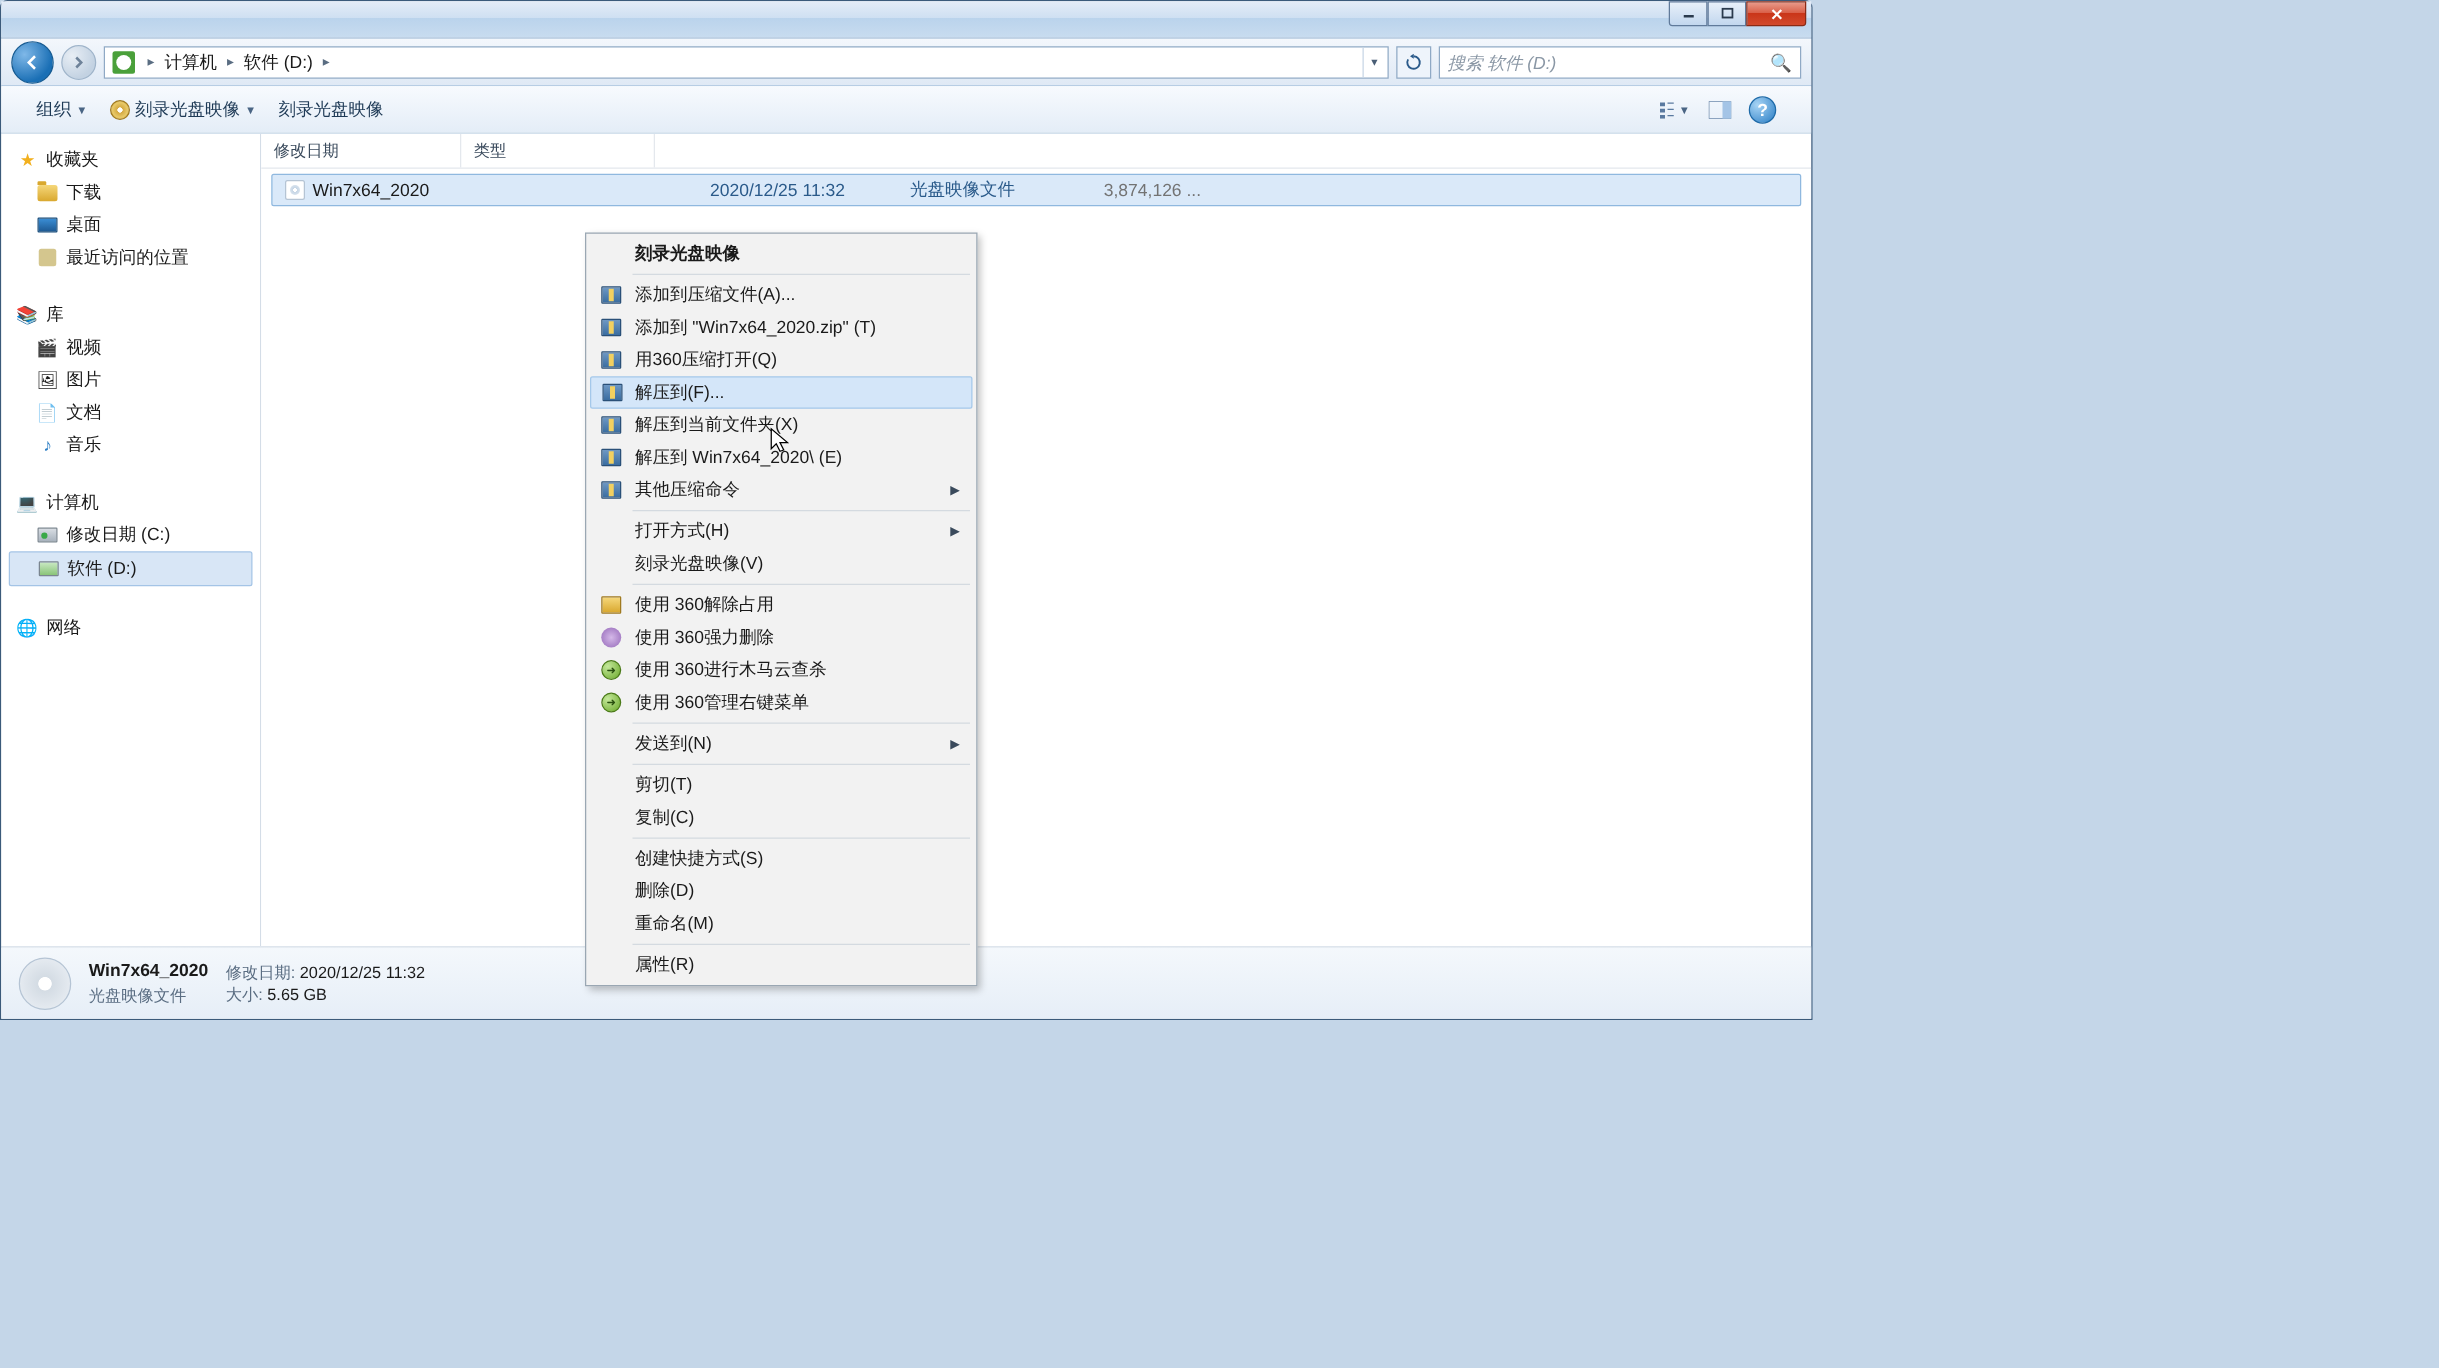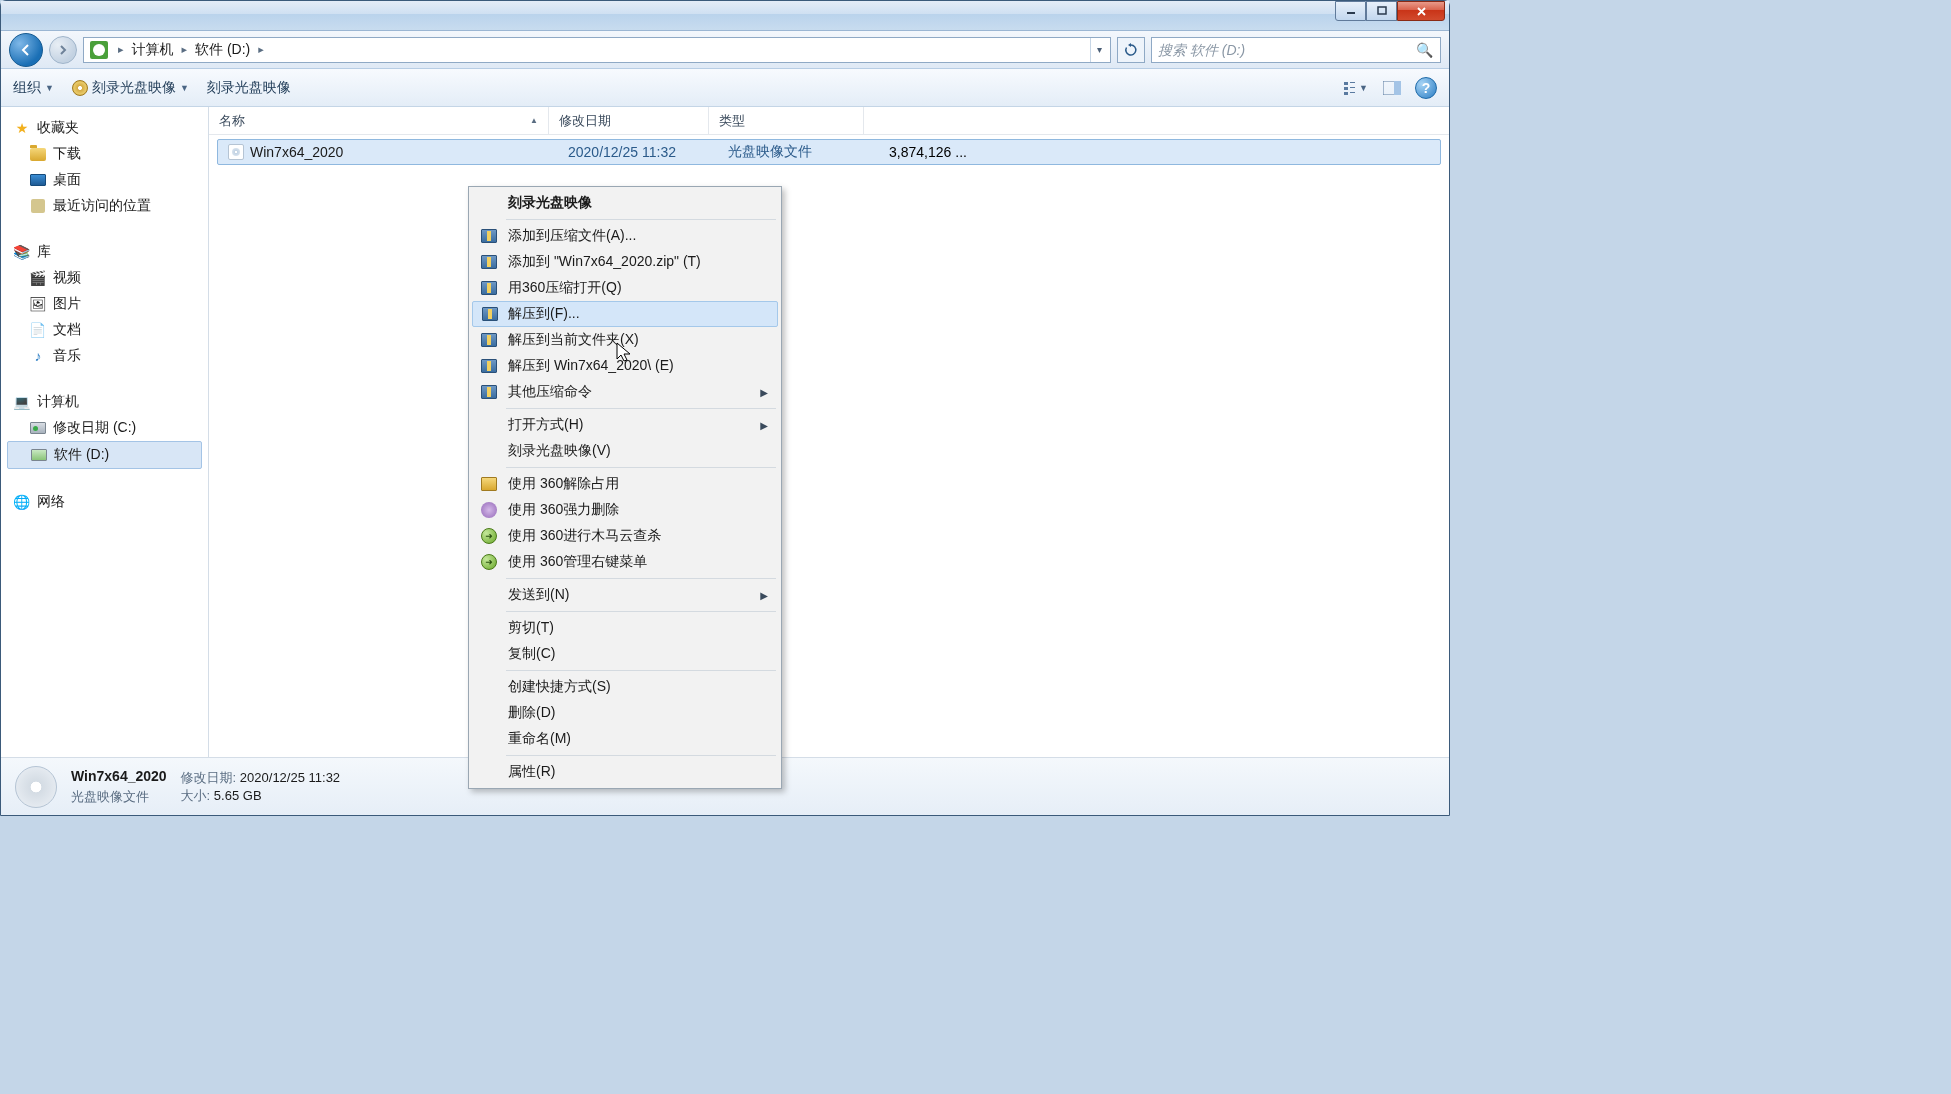--- a/index.html
+++ b/index.html
@@ -69,21 +69,21 @@
       display: flex; align-items: center; padding: 0 6px;
     }
     .search-box input {
       flex: 1; border: none; outline: none; font-size: 14px; color: #a21caf; font-style: italic;
     }
     .search-box input::placeholder { color: #8a97a5; }
     .search-icon { color: #3a6fa5; font-size: 14px; }
 
     
     .toolbar {
-      height: 38px; display: flex; align-items: center; padding: 0 12px; gap: 18px;
+      height: 38px; display: flex; align-items: center; padding: 0 28px; gap: 18px;
       background: linear-gradient(to bottom,#f7fafe,#e4edf7);
       border-bottom: 1px solid #c4d5e6;
     }
     .tool-item { font-size: 14px; color: #1e3a56; display: flex; align-items: center; gap: 4px; }
     .tool-drop { font-size: 9px; color: #4a6584; }
     .disc-icon { width: 16px; height: 16px; border-radius: 50%; background: radial-gradient(circle,#fff 20%,#d4a942 22%,#e8c968 60%,#c49730); border:1px solid #a07a20; }
     .toolbar-right { margin-left: auto; display: flex; gap: 10px; align-items: center; }
     .view-btn, .pane-btn, .help-btn {
       width: 26px; height: 22px; border: 1px solid transparent;
       display: flex; align-items: center; justify-content: center; border-radius: 2px;
@@ -135,21 +135,21 @@
 
     .file-row {
       display: flex; align-items: center; height: 26px; margin: 4px 8px 0 8px;
       background: #dae9f9; border: 1px solid #8fb8df; border-radius: 2px;
       font-size: 14px; color: #1a1a1a;
     }
     .file-row .cell { padding: 0 10px; }
     .cell.name { width: 340px; display: flex; align-items: center; gap: 6px; }
     .cell.date { width: 160px; color: #2a5a8a; }
     .cell.type { width: 155px; color: #2a5a8a; }
-    .cell.size { width: 110px; text-align: center; color: #000000; }
+    .cell.size { width: 110px; text-align: left; color: #737373; }
     .iso-icon { width:16px; height:16px; background:#fff; border:1px solid #b5c4d4; border-radius:2px; position:relative; }
     .iso-icon::after { content:""; position:absolute; inset:3px; border-radius:50%; background: radial-gradient(circle,#fff 25%,#c4d4e4 27%,#e4ecf4); }
 
     
     .context-menu {
       position: absolute; left: 467px; top: 185px; width: 314px;
       background: #f2f2f2; border: 1px solid #9aa7b3; box-shadow: 3px 3px 6px rgba(0,0,0,.25);
       padding: 3px; z-index: 100;
     }
     .cm-inner { background: #f2f2f2; }
@@ -349,24 +349,20 @@
       <div class="tree-group">
         <div class="tree-item root">
             <span class="t-icon">🌐</span>
             <span>网络</span>
           </div>
       </div>
     </div>
 
     <div class="main">
       <div class="columns">
-        <div class="col name">
-            <span>名称</span>
-            <span class="sort-ind" style="margin-left:auto;">▲</span>
-          </div>
         <div class="col date">修改日期</div>
         <div class="col type">类型</div>
         <div class="col size">大小</div>
       </div>
 
       <div class="file-row">
         <div class="cell name">
             <span class="iso-icon"></span>
             <span>Win7x64_2020</span>
           </div>

